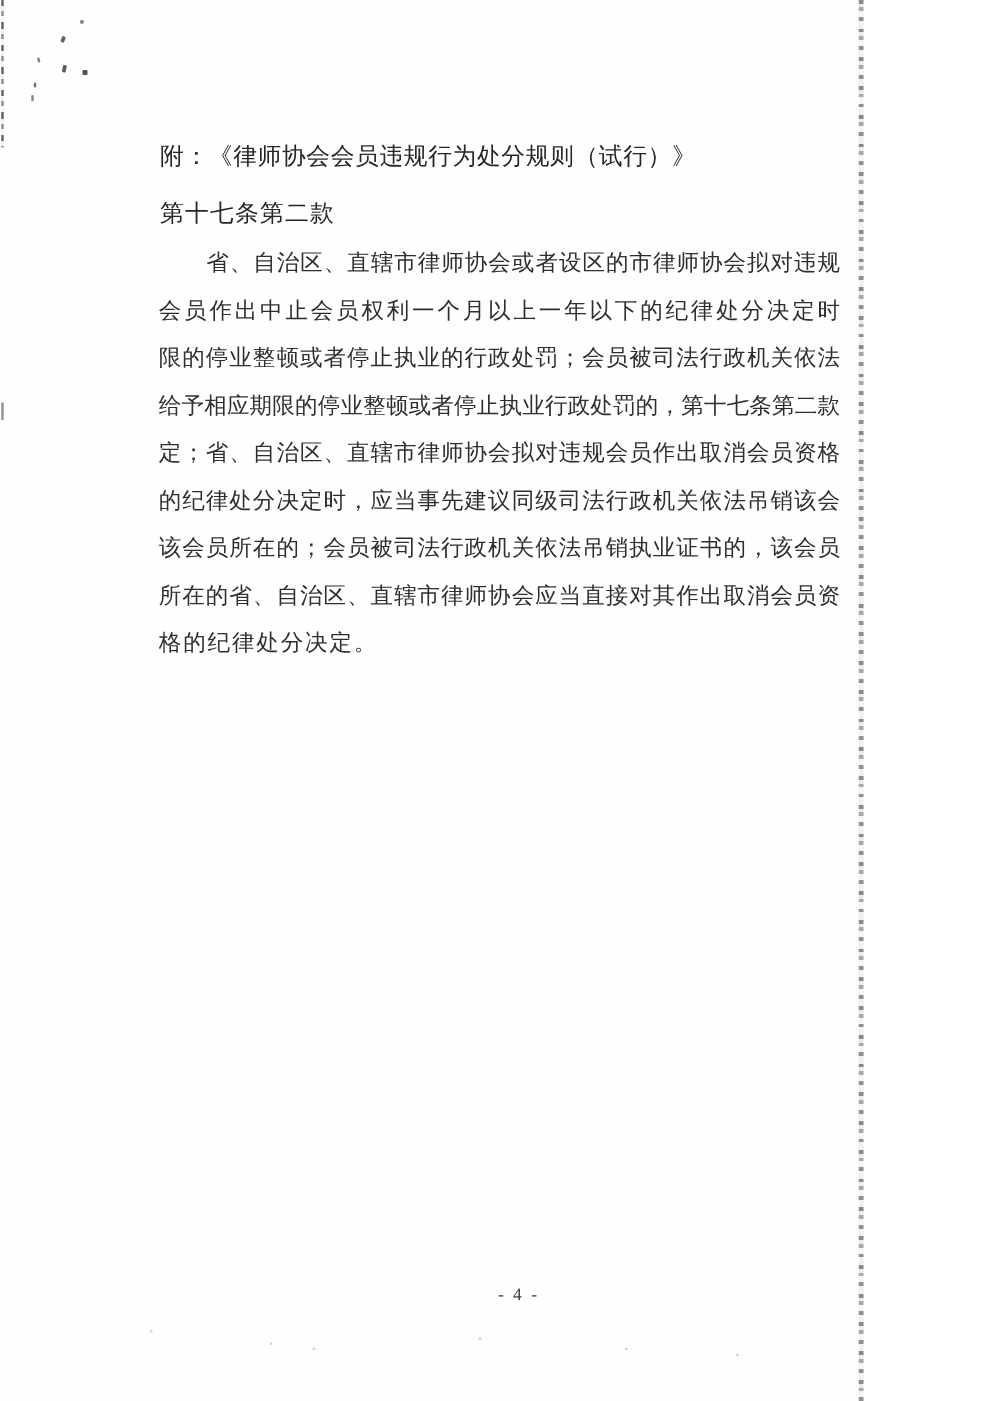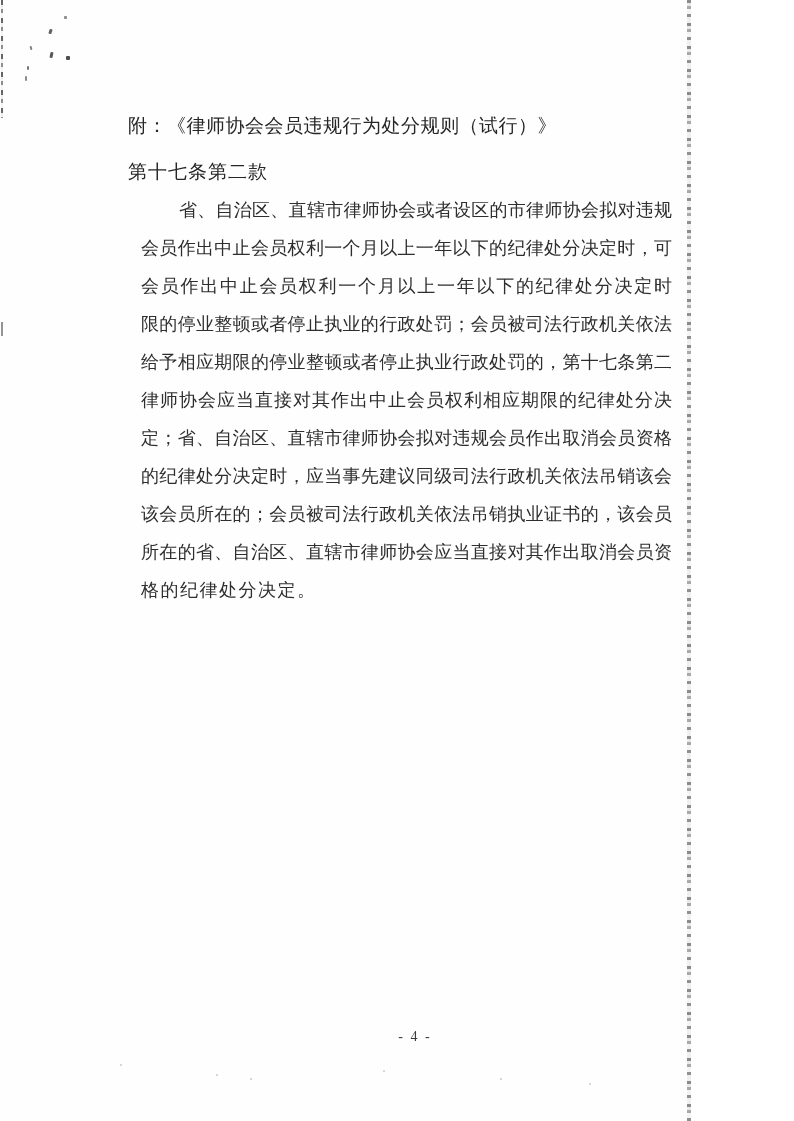--- a/index.html
+++ b/index.html
@@ -47,21 +47,20 @@
     width: 545px;
   }
   .body-line {
     height: 38px;
     line-height: 38px;
     font-size: 18px;
     color: #2e2e2e;
     text-align: justify;
     text-align-last: justify;
     overflow: hidden;
-    margin-left: 14px;
   }
   .body-line.indent-first {
     padding-left: 38px;
   }
   .body-line.last-line {
     text-align-last: left;
     letter-spacing: 1.5px;
   }
   .page-footer {
     position: absolute;
@@ -189,25 +188,23 @@
 
   <div class="speck-faint f6"></div>
   <div class="speck-faint f7"></div>
 
   <div class="attachment-title">附：《律师协会会员违规行为处分规则（试行）》</div>
 
   <div class="section-heading">第十七条第二款</div>
 
   <div class="body-block">
     <div class="body-line indent-first">省、自治区、直辖市律师协会或者设区的市律师协会拟对违规</div>
-    <div class="body-line">会员作出中止会员权利一个月以上一年以下的纪律处分决定时，可</div>
     <div class="body-line">会员作出中止会员权利一个月以上一年以下的纪律处分决定时</div>
     <div class="body-line">限的停业整顿或者停止执业的行政处罚；会员被司法行政机关依法</div>
     <div class="body-line">给予相应期限的停业整顿或者停止执业行政处罚的，第十七条第二款</div>
-    <div class="body-line">律师协会应当直接对其作出中止会员权利相应期限的纪律处分决</div>
     <div class="body-line">定；省、自治区、直辖市律师协会拟对违规会员作出取消会员资格</div>
     <div class="body-line">的纪律处分决定时，应当事先建议同级司法行政机关依法吊销该会</div>
     <div class="body-line">该会员所在的；会员被司法行政机关依法吊销执业证书的，该会员</div>
     <div class="body-line">所在的省、自治区、直辖市律师协会应当直接对其作出取消会员资</div>
     <div class="body-line last-line">格的纪律处分决定。</div>
   </div>
 
   <div class="page-footer">- 4 -</div>
 
 </div>

